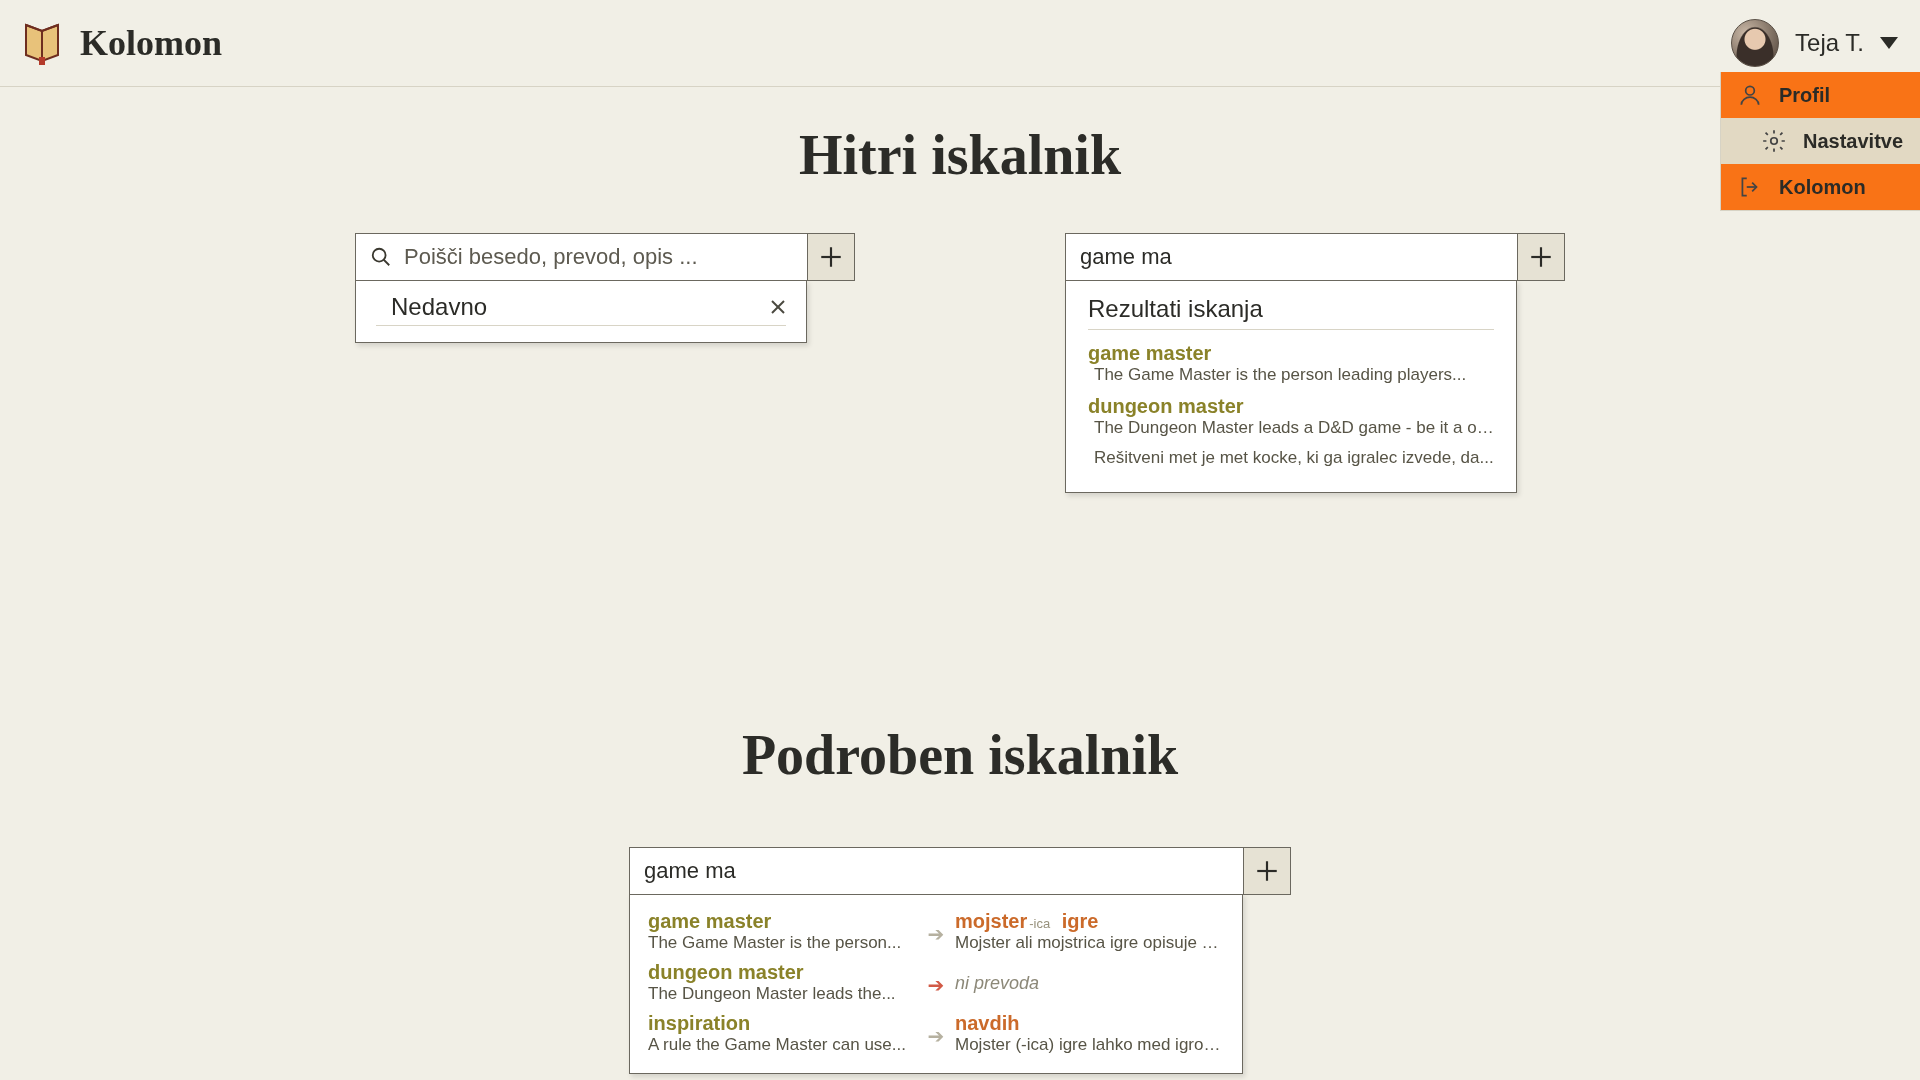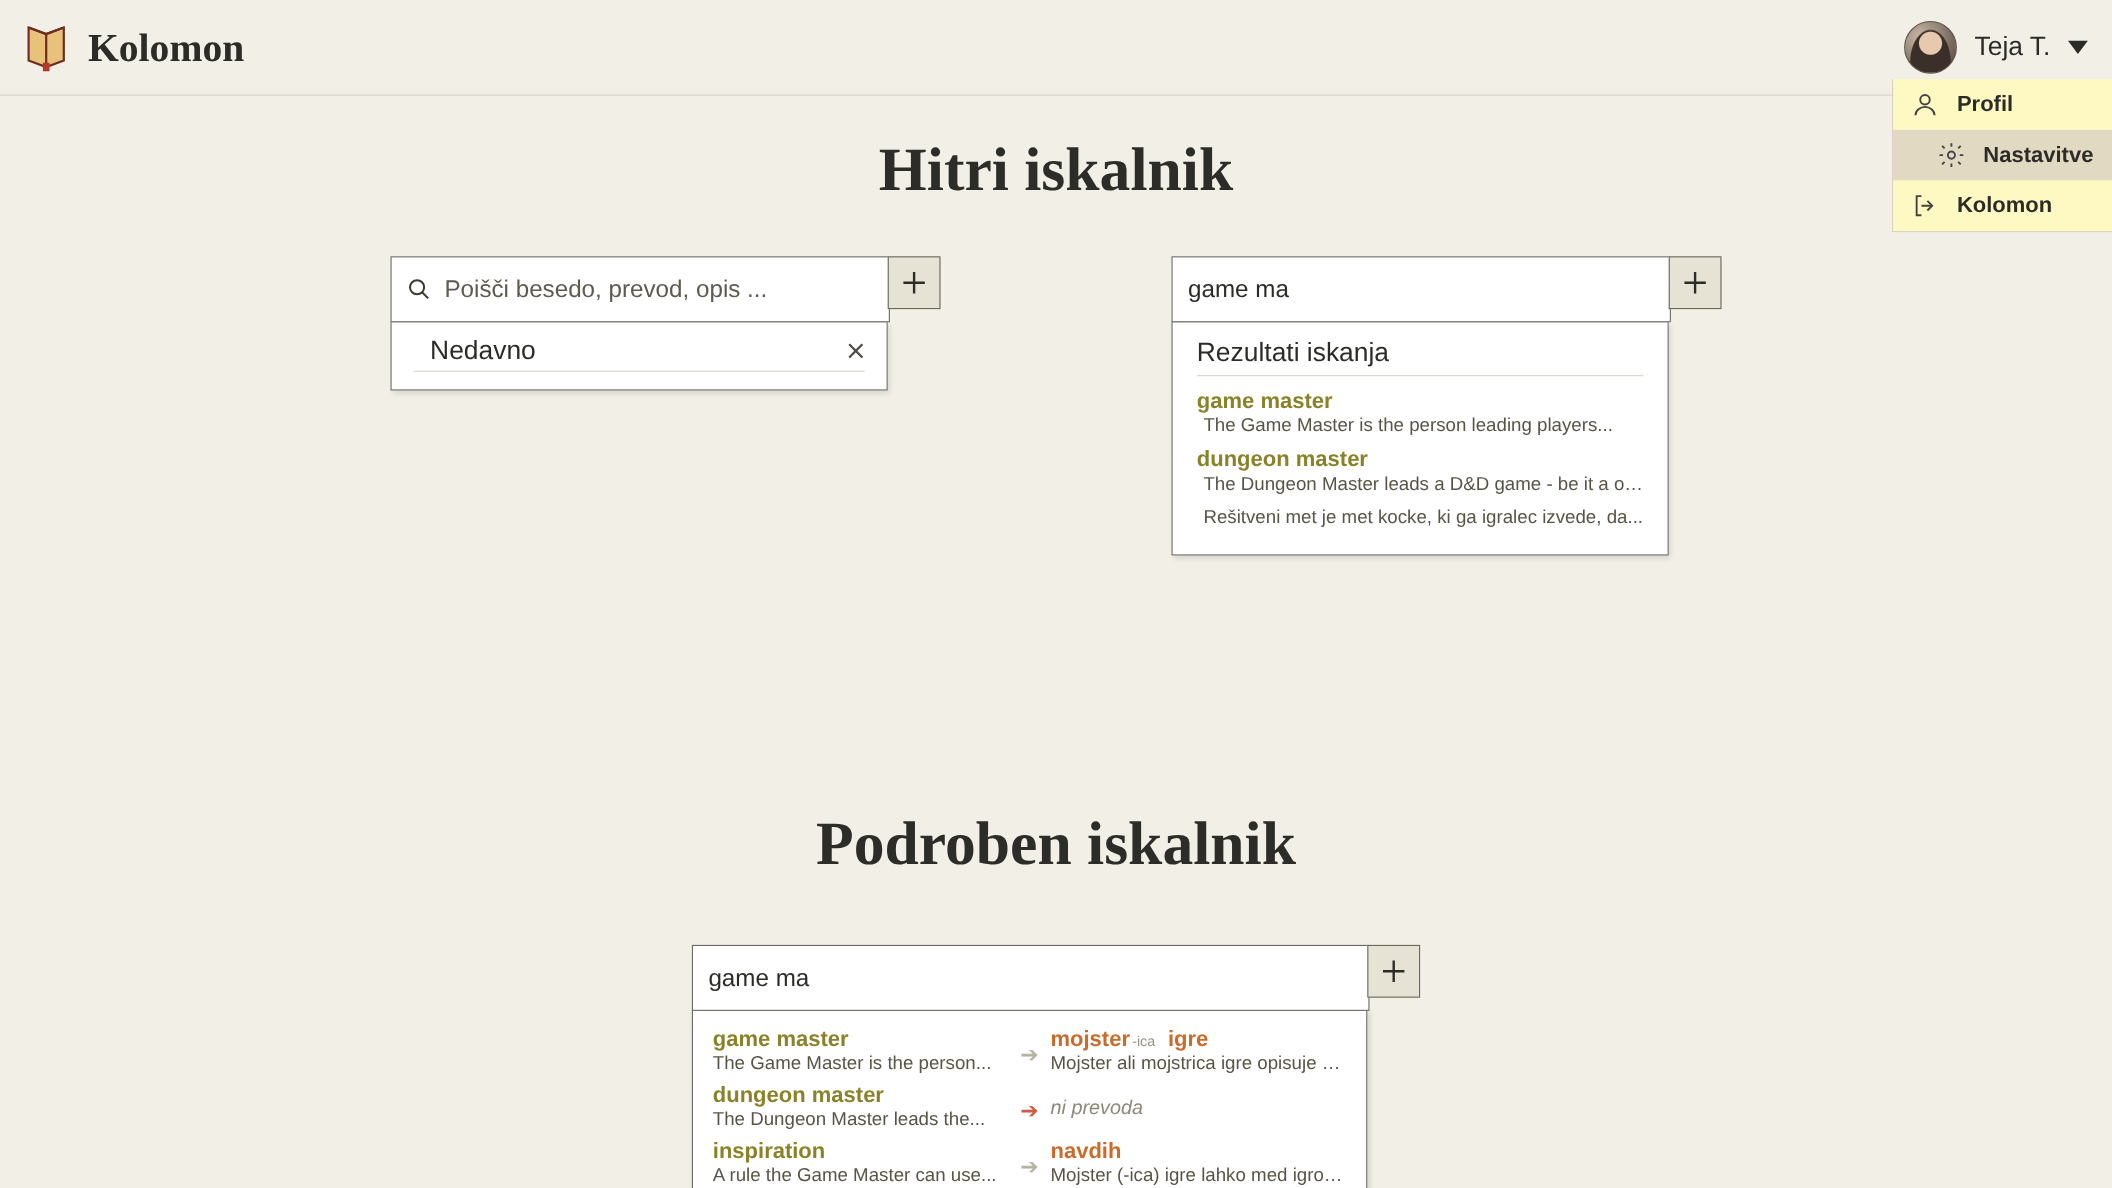--- a/index.html
+++ b/index.html
@@ -53,21 +53,21 @@
     border-left: 9px solid transparent;
     border-right: 9px solid transparent;
     border-top: 12px solid #2b2b27;
   }
 
   
   .user-menu {
     position: absolute;
     top: 72px; right: 0;
     width: 200px;
-    background: #fef9c3;
+    background: #f97316;
     border-left: 1px solid #d7d3c5;
     border-bottom: 1px solid #d7d3c5;
   }
   .user-menu-item {
     display: flex; align-items: center; gap: 16px;
     height: 46px; padding: 0 16px;
     font-size: 20px; font-weight: 600; color: #2b2b27;
     cursor: pointer;
   }
   .user-menu-item.highlight { background: #e2d9c3; padding-left: 40px; }
@@ -92,21 +92,21 @@
     gap: 210px;
     margin-top: 46px;
   }
   .search-block { width: 500px; position: relative; }
 
   .search-wrap {
     display: flex;
   }
   .search-input-box {
     flex: 1;
-    height: 60px;
+    height: 48px;
     border: 1.5px solid #6b685f;
     background: #fff;
     display: flex;
     align-items: center;
     padding: 0 14px;
     gap: 12px;
   }
   .search-input-box input {
     flex: 1;
     border: none; outline: none;

